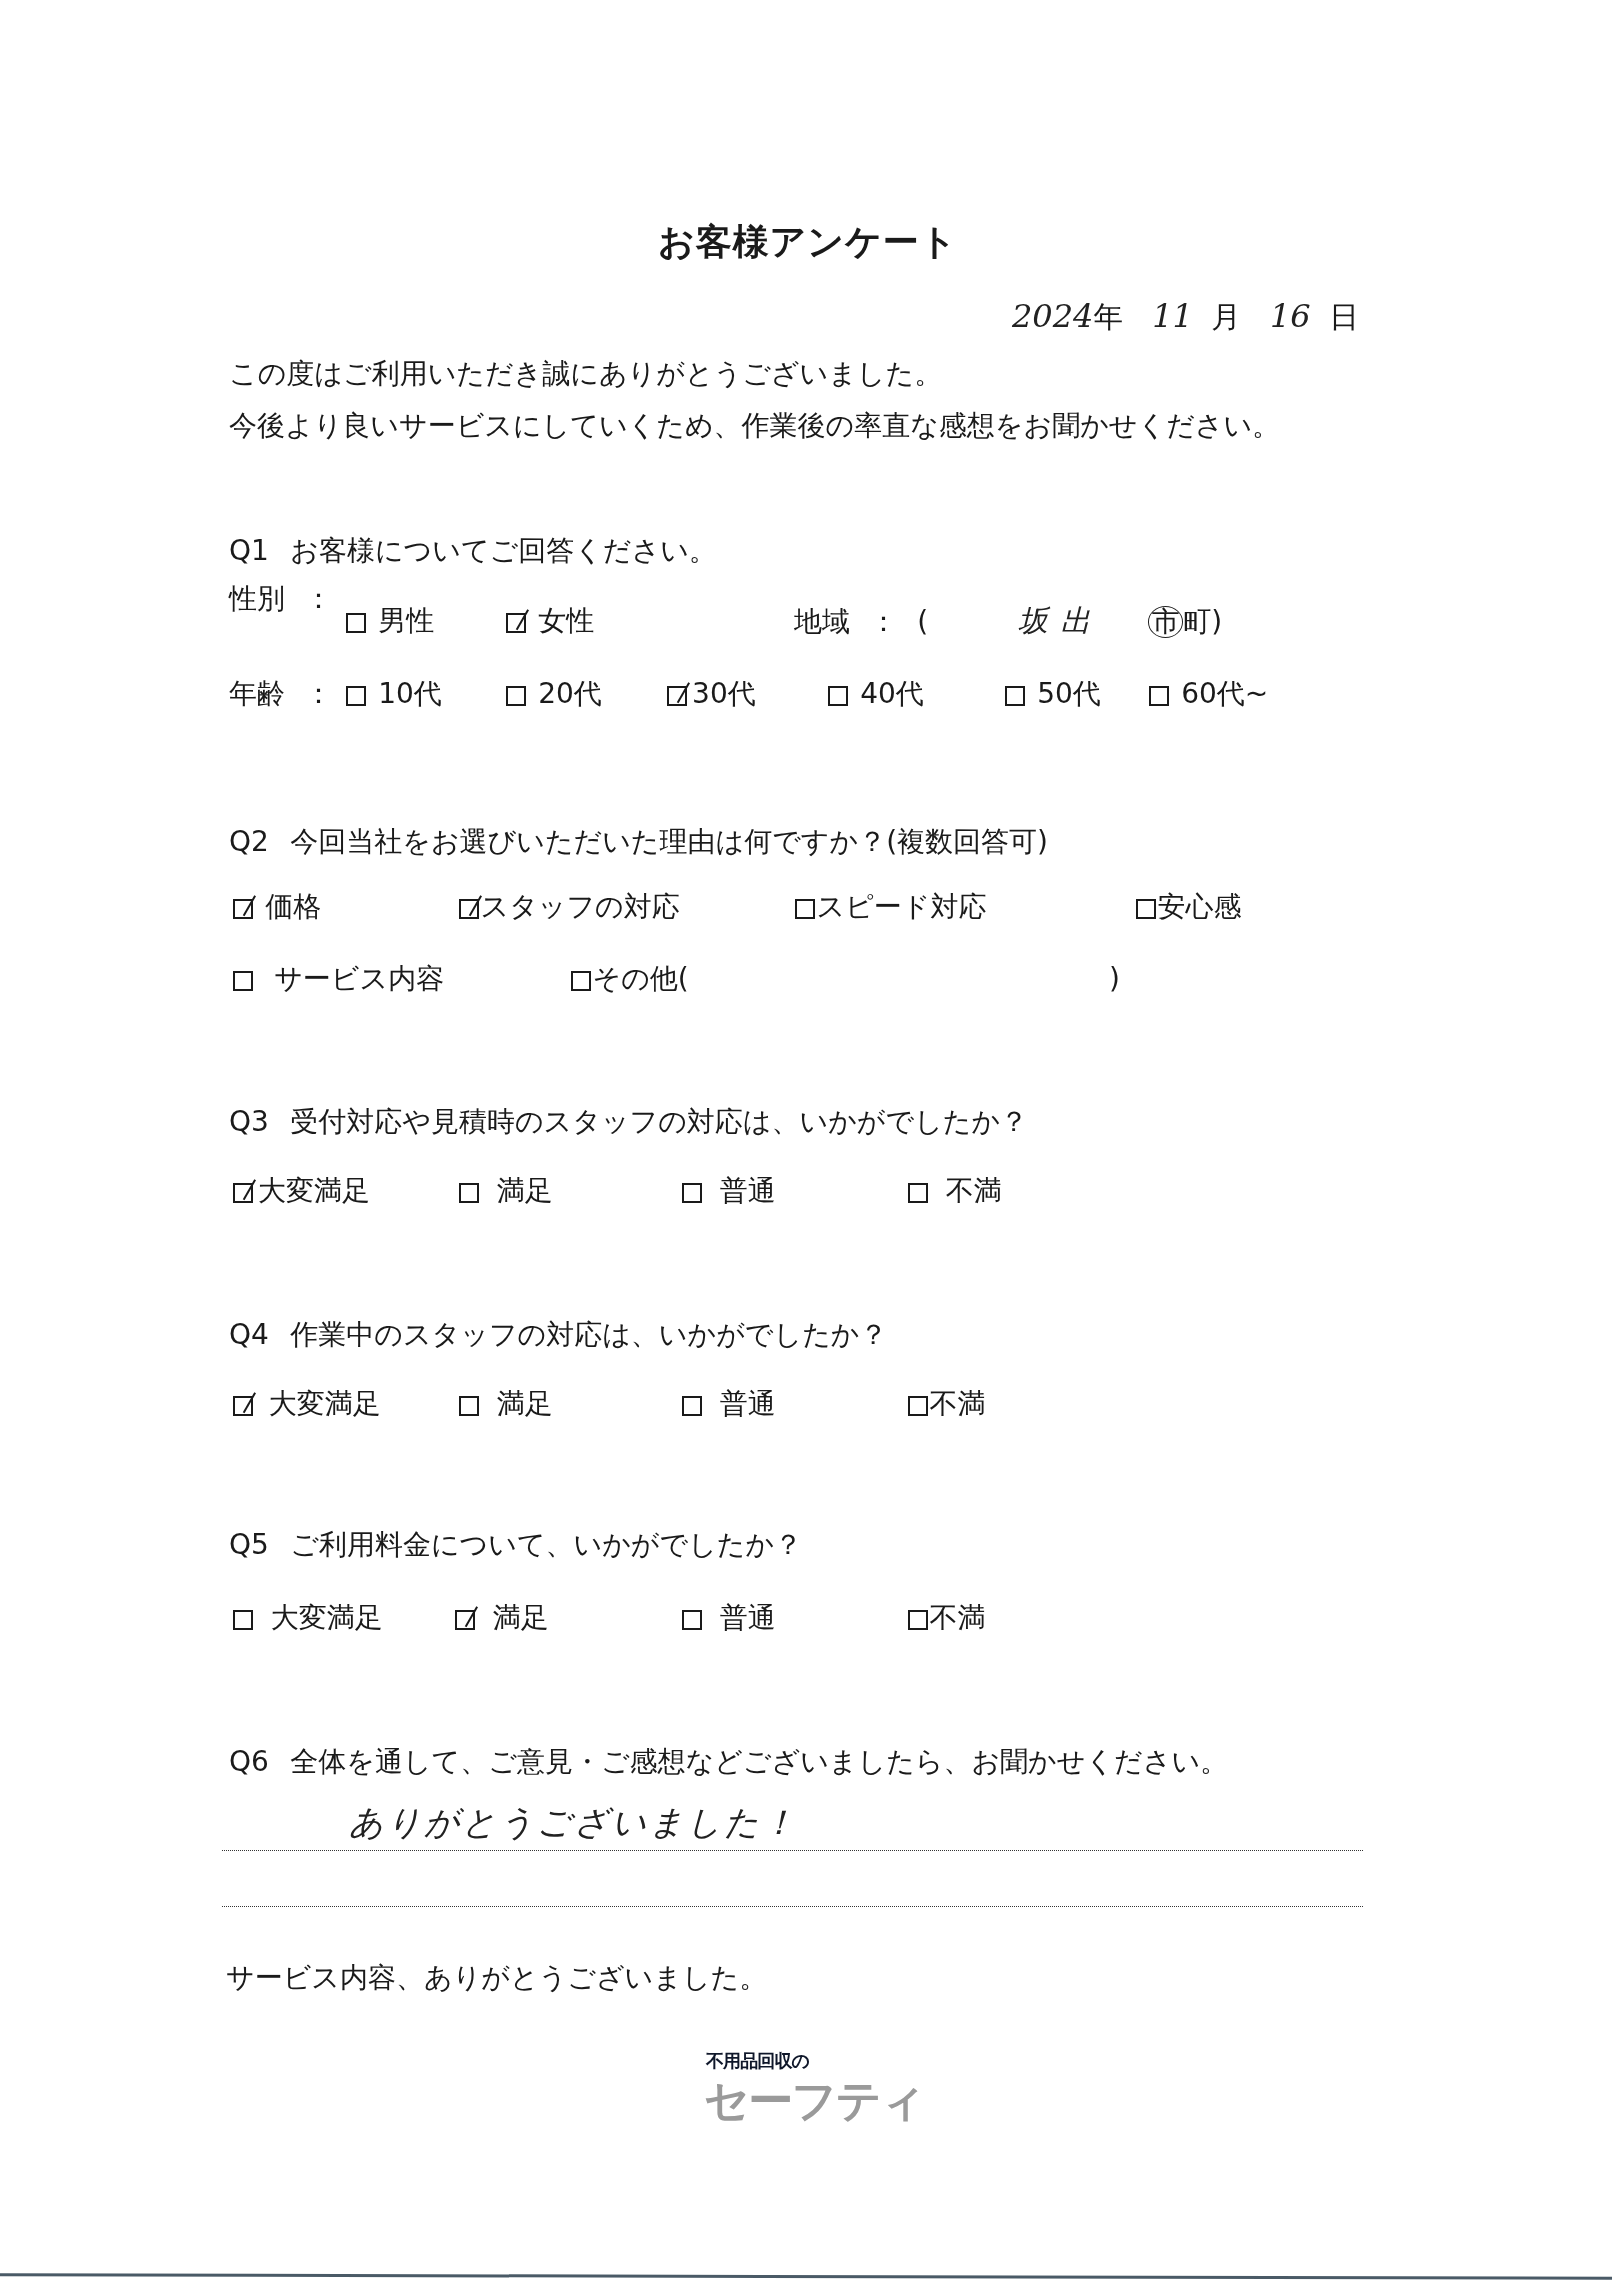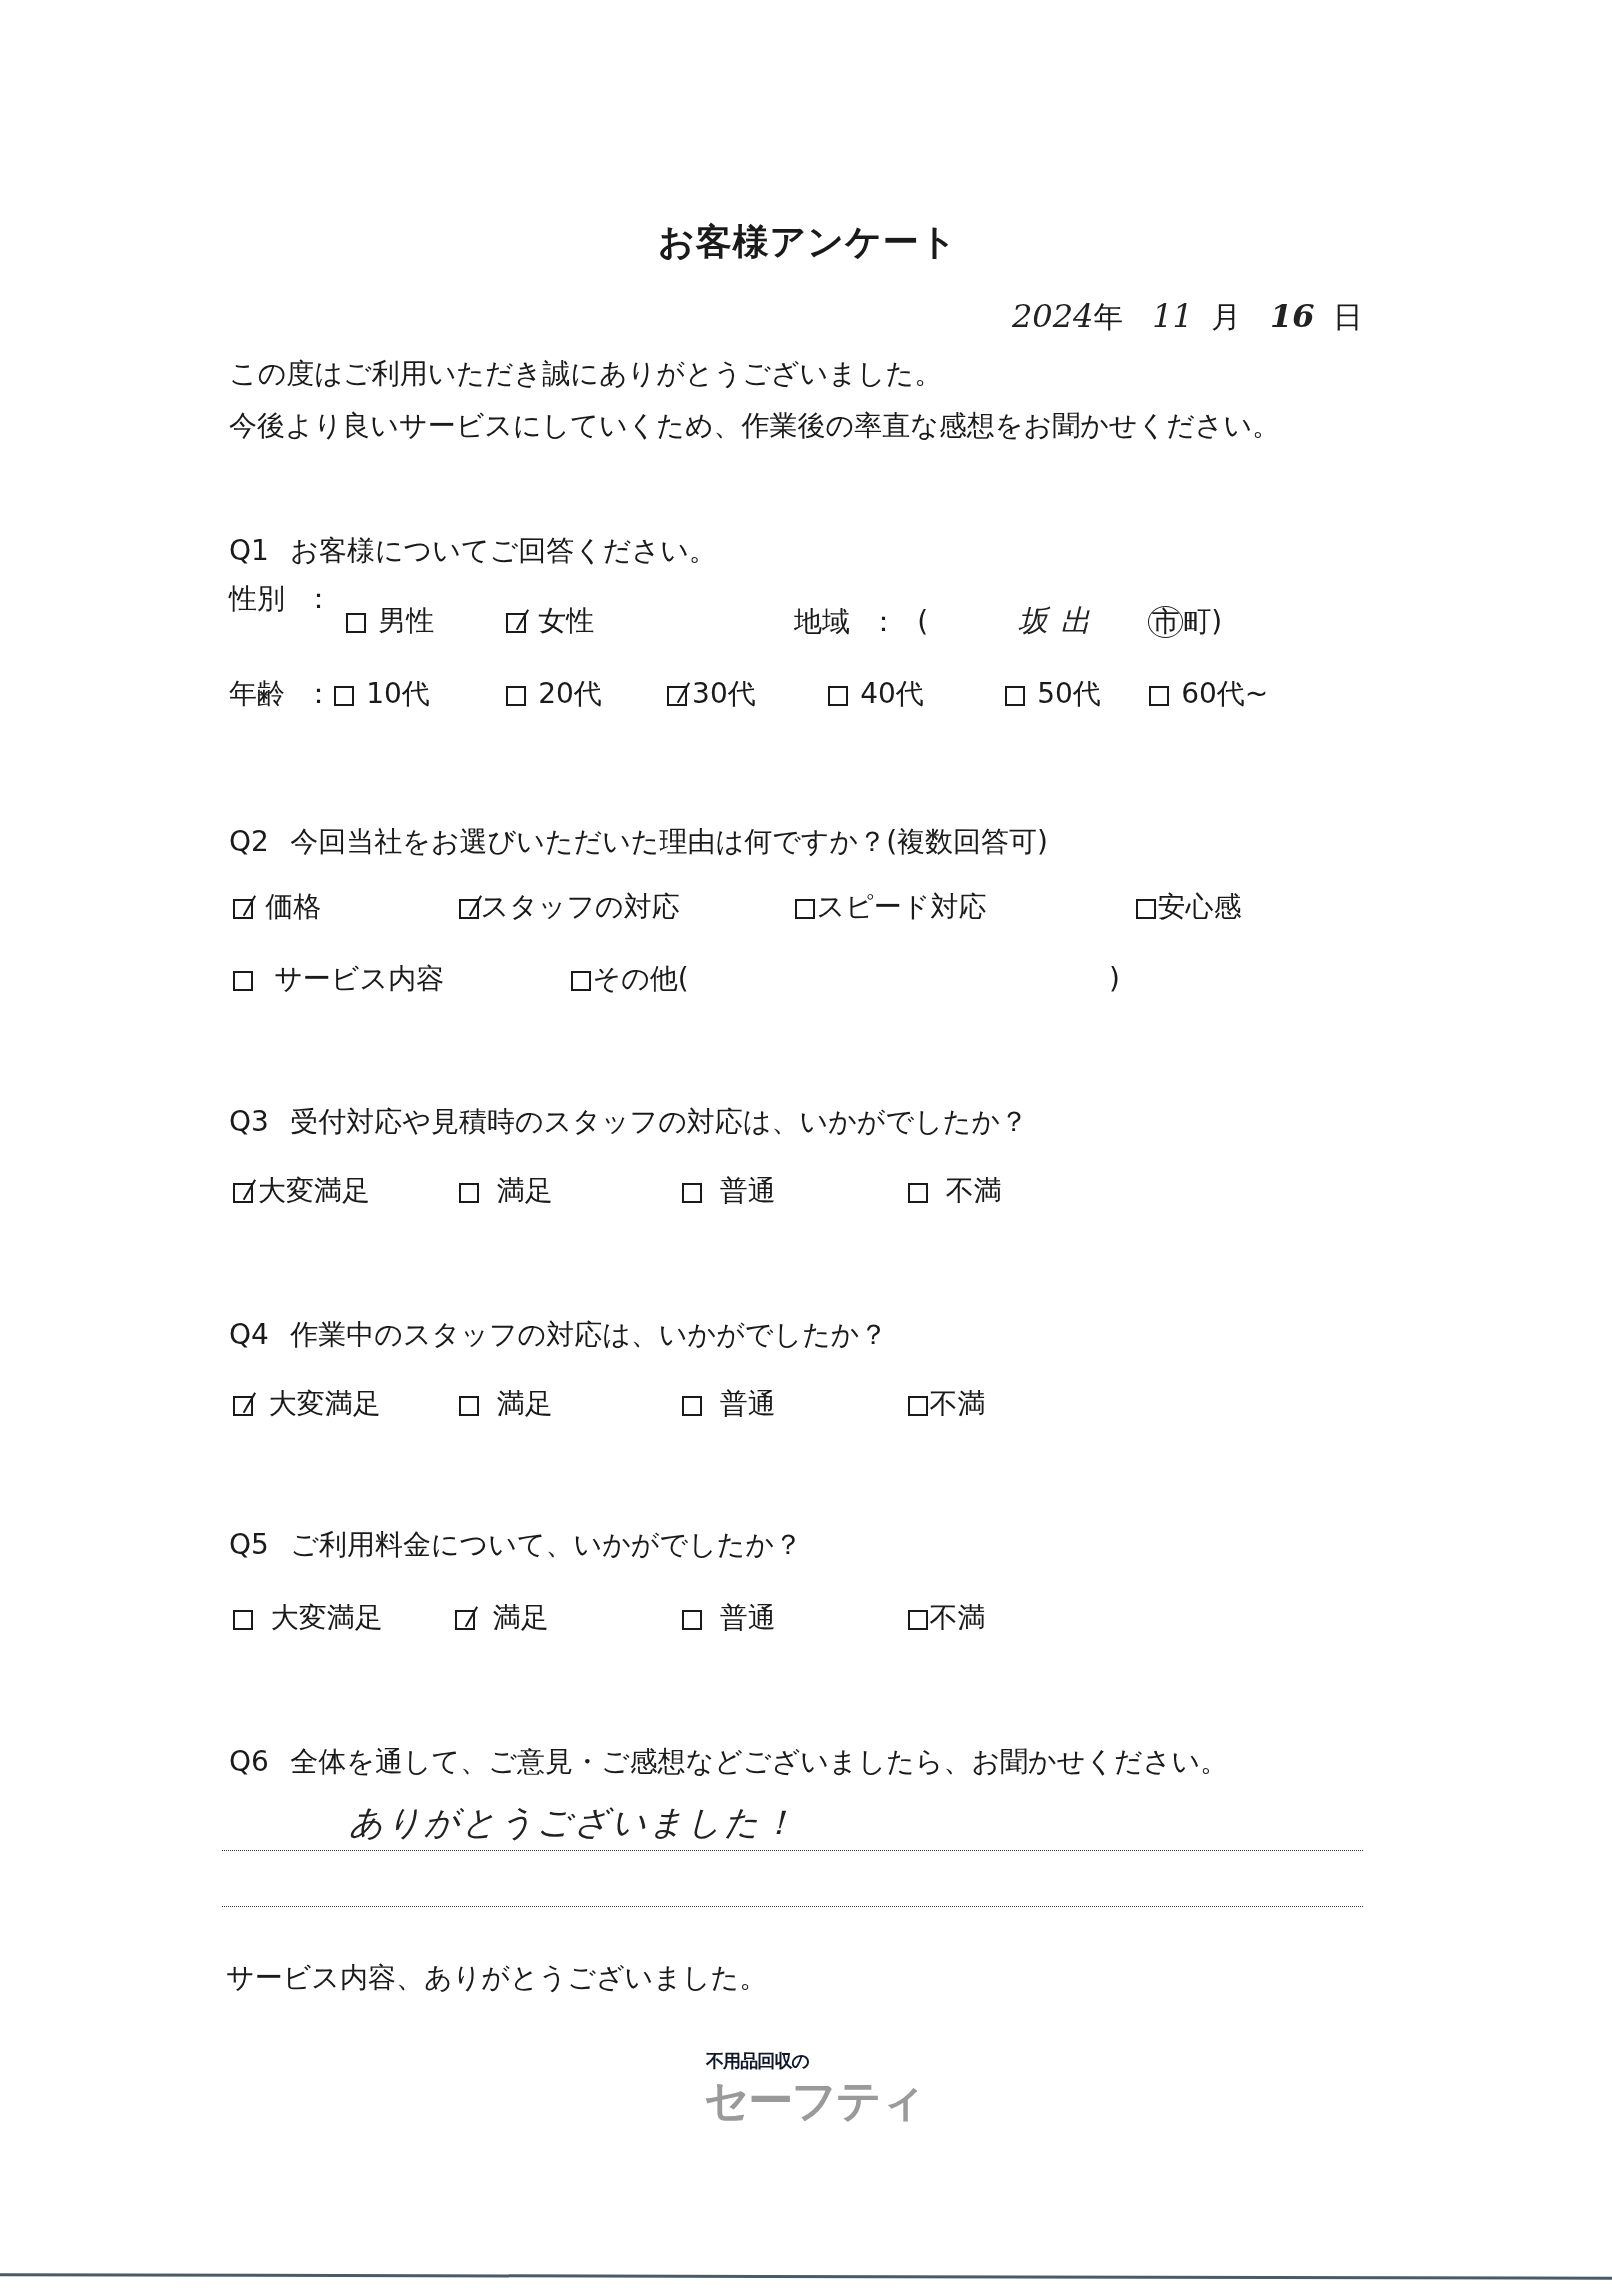--- a/index.html
+++ b/index.html
@@ -22,21 +22,21 @@
 </style>
 </head>
 <body>
 
 <div class="abs title">お客様アンケート</div>
 
 <div class="abs t" style="left:1012px; top:298px; font-size:29.6px;">
   <span class="hand" style="font-size:32px;">2024</span><span>年</span>
   <span class="hand" style="margin-left:19.7px; font-size:32px;">11</span>
   <span style="margin-left:9px;">月</span>
-  <span class="hand" style="margin-left:19.7px; font-size:32px;font-weight:bold;">16</span>
+  <span class="hand" style="margin-left:19.7px; font-size:32px;">16</span>
   <span style="margin-left:9px;">日</span>
 </div>
 
 <div class="abs t" style="left:229px; top:356px;">この度はご利用いただき誠にありがとうございました。</div>
 <div class="abs t" style="left:229px; top:408px;">今後より良いサービスにしていくため、作業後の率直な感想をお聞かせください。</div>
 
 <div class="abs t" style="left:229px; top:533px;text-align:center;">
   <span>Q1</span>
   <span style="margin-left:12.5px;">お客様についてご回答ください。</span>
 </div>
@@ -57,21 +57,21 @@
   <span style="margin-left:10.7px;">：</span>
   <span style="margin-left:10.7px;">(</span>
   <span class="hand" style="margin-left:81px; font-size:30px; letter-spacing:12.5px;">坂出</span>
   <span class="circled" style="margin-left:36px;">市</span><span>町</span><span>)</span>
 </div>
 
 <div class="abs t" style="left:229px; top:676px;">
   <span>年齢</span>
   <span style="margin-left:10.7px;">：</span>
 </div>
-<div class="opt" style="left:334px; top:676px;">
+<div class="opt" style="left:346px; top:676px;">
   <span class="box"></span><span>10代</span>
 </div>
 <div class="opt" style="left:506px; top:676px;">
   <span class="box"></span><span>20代</span>
 </div>
 <div class="opt" style="left:667px; top:676px;">
   <span class="box checked" style="margin-right:5.4px;"></span><span>30代</span>
 </div>
 <div class="opt" style="left:828px; top:676px;">
   <span class="box"></span><span>40代</span>

